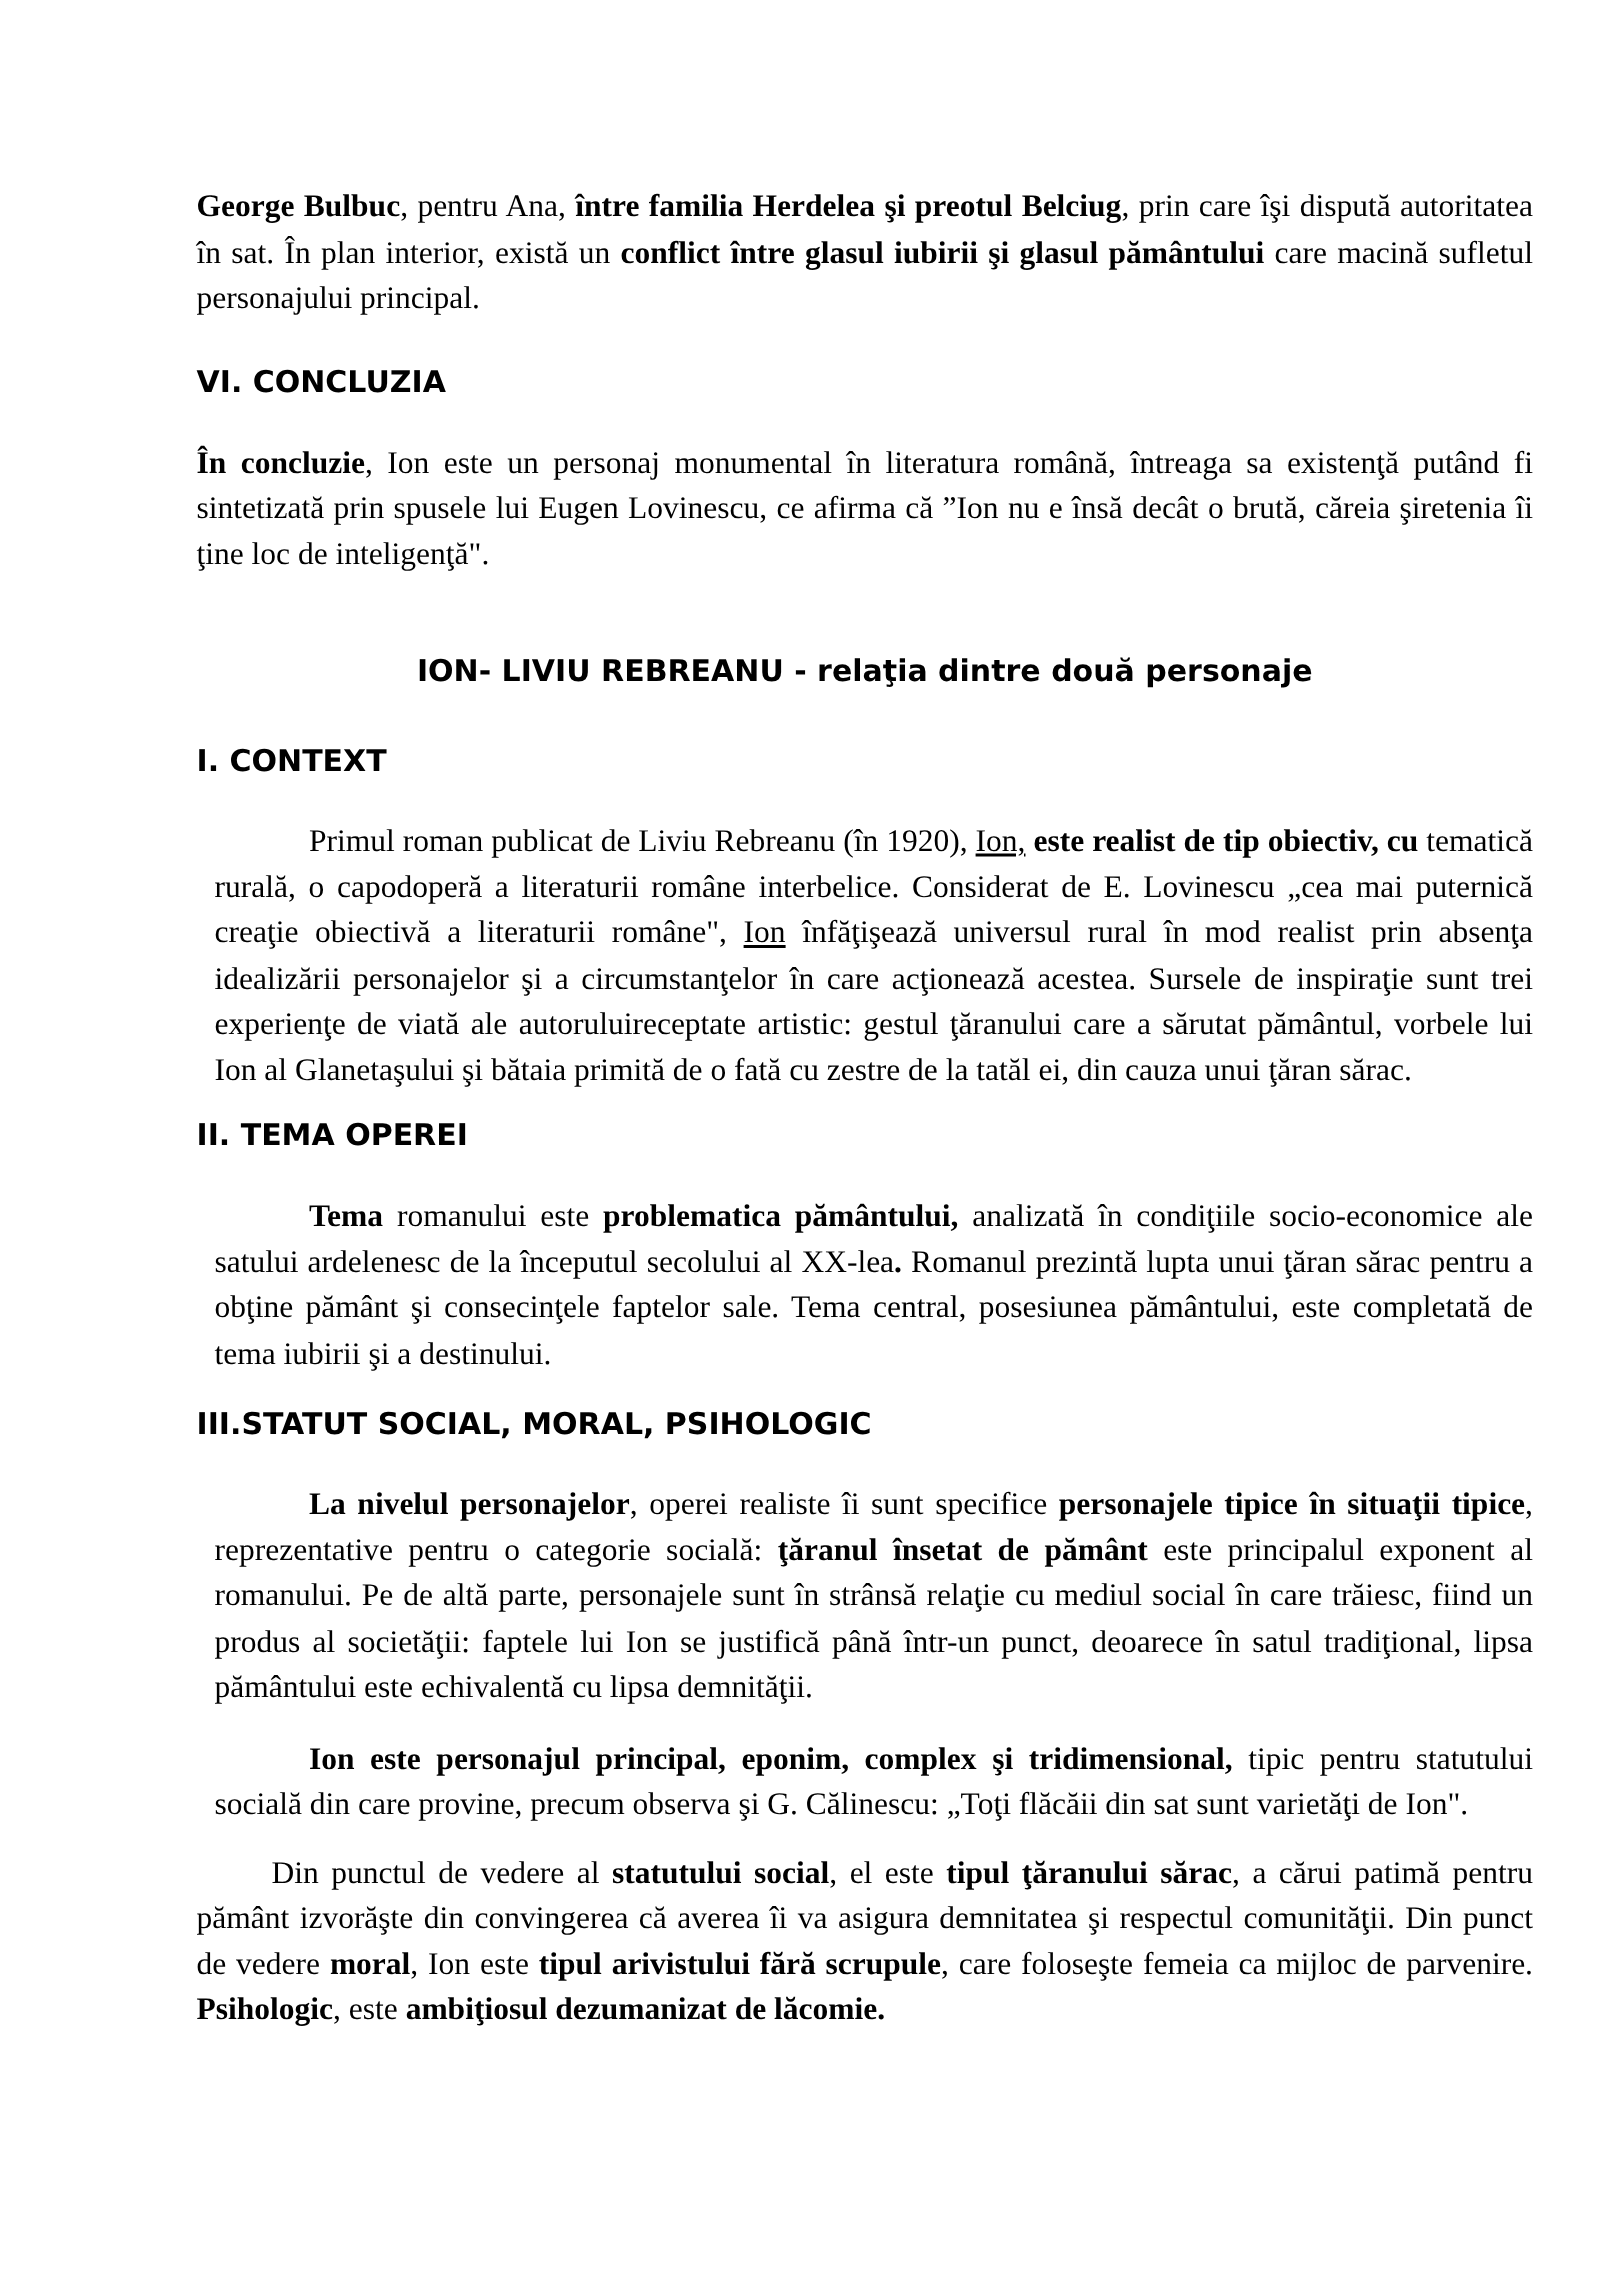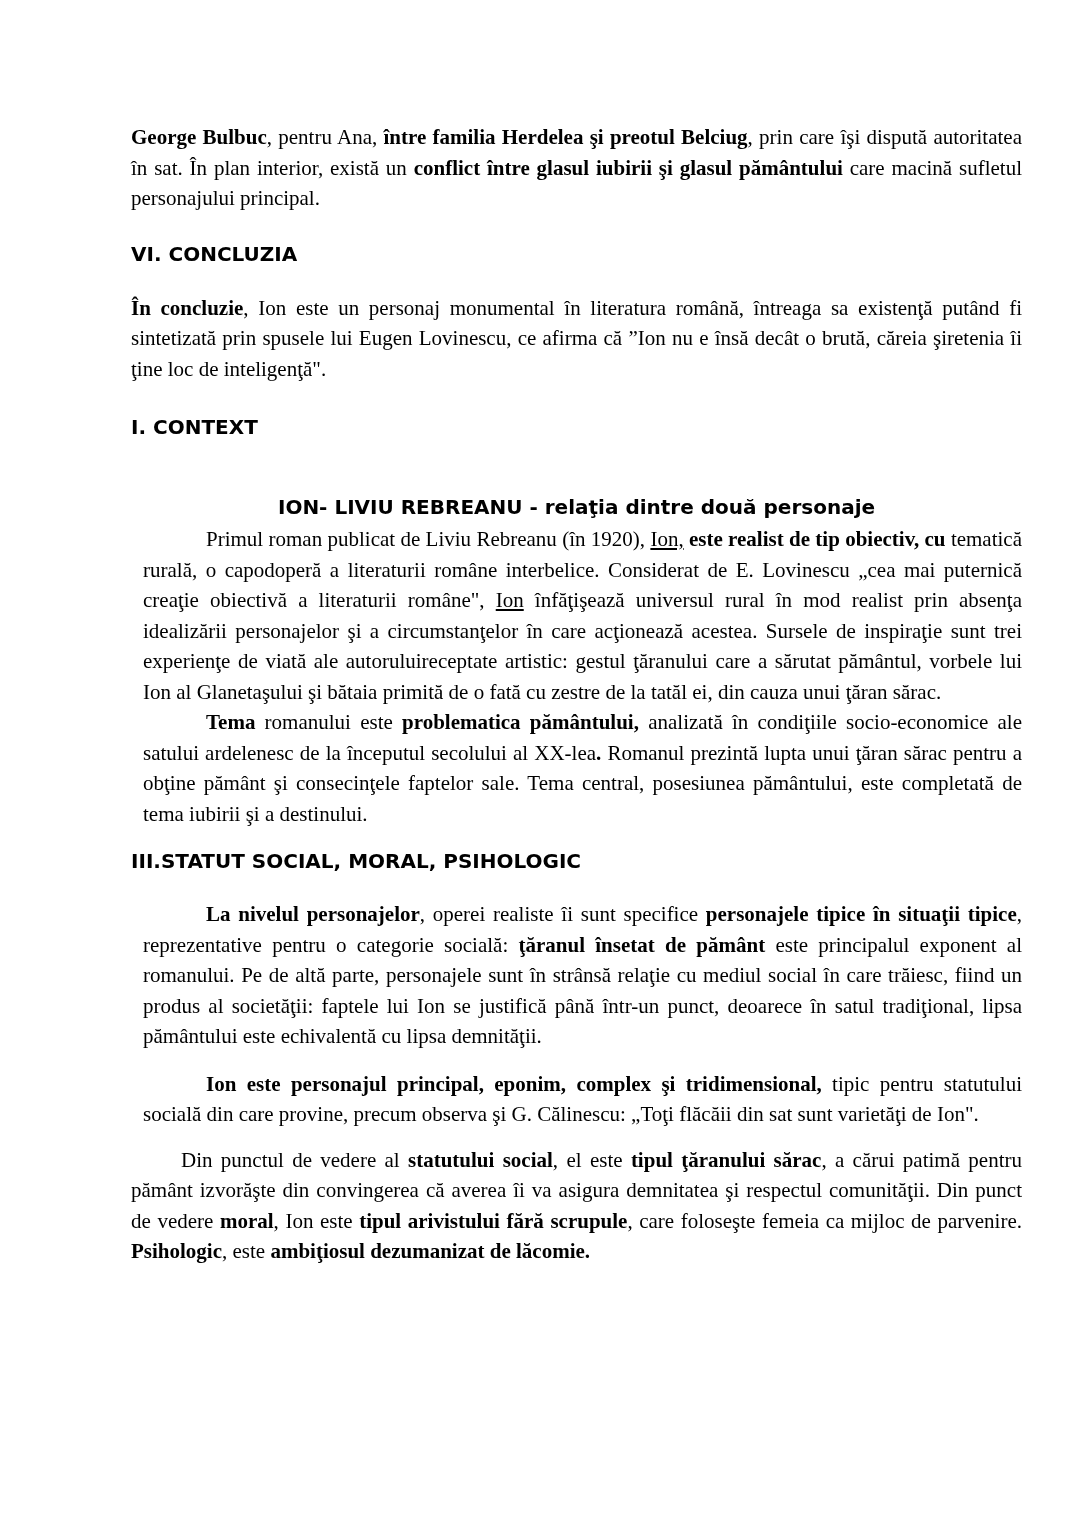--- a/index.html
+++ b/index.html
@@ -44,26 +44,27 @@
 <body>
 
 <div class="page">
 
   <p><span class="b">George Bulbuc</span><span>, pentru Ana, </span><span class="b">între familia Herdelea şi preotul Belciug</span><span>, prin care îşi dispută autoritatea în sat. În plan interior, există un </span><span class="b">conflict între glasul iubirii şi glasul pământului</span><span> care macină sufletul personajului principal.</span></p>
 
   <p class="h">VI. CONCLUZIA</p>
 
   <p><span class="b">În concluzie</span><span>, Ion este un personaj monumental în literatura română, întreaga sa existenţă putând fi sintetizată prin spusele lui Eugen Lovinescu, ce afirma că ”Ion nu e însă decât o brută, căreia şiretenia îi ţine loc de inteligenţă".</span></p>
 
+  <p class="h title">ION- LIVIU REBREANU - relaţia dintre două personaje</p>
+
   <p class="h h-context">I. CONTEXT</p>
-
-  <p class="h title">ION- LIVIU REBREANU - relaţia dintre două personaje</p>
 
   <p class="ind"><span>Primul roman publicat de Liviu Rebreanu (în 1920), </span><span class="u">Ion,</span><span> </span><span class="b">este realist de tip obiectiv, cu</span><span> tematică rurală, o capodoperă a literaturii române interbelice. Considerat de E. Lovinescu „cea mai puternică creaţie obiectivă a literaturii române", </span><span class="u">Ion</span><span> înfăţişează universul rural în mod realist prin absenţa idealizării personajelor şi a circumstanţelor în care acţionează acestea. Sursele de inspiraţie sunt trei experienţe de viată ale autoruluireceptate artistic: gestul ţăranului care a sărutat pământul, vorbele lui Ion al Glanetaşului şi bătaia primită de o fată cu zestre de la tatăl ei, din cauza unui ţăran sărac.</span></p>
 
+  <p class="h h-tema">II. TEMA OPEREI</p>
 
   <p class="ind"><span class="b">Tema</span><span> romanului este </span><span class="b">problematica pământului,</span><span> analizată în condiţiile socio-economice ale satului ardelenesc de la începutul secolului al XX-lea</span><span class="b">.</span><span> Romanul prezintă lupta unui ţăran sărac pentru a obţine pământ şi consecinţele faptelor sale. Tema central, posesiunea pământului, este completată de tema iubirii şi a destinului.</span></p>
 
   <p class="h h-statut">III.STATUT SOCIAL, MORAL, PSIHOLOGIC</p>
 
   <p class="ind"><span class="b">La nivelul personajelor</span><span>, operei realiste îi sunt specifice </span><span class="b">personajele tipice în situaţii tipice</span><span>, reprezentative pentru o categorie socială: </span><span class="b">ţăranul însetat de pământ</span><span> este principalul exponent al romanului. Pe de altă parte, personajele sunt în strânsă relaţie cu mediul social în care trăiesc, fiind un produs al societăţii: faptele lui Ion se justifică până într-un punct, deoarece în satul tradiţional, lipsa pământului este echivalentă cu lipsa demnităţii.</span></p>
 
   <p class="ind p-ion"><span class="b">Ion este personajul principal, eponim, complex şi tridimensional,</span><span> tipic pentru statutului socială din care provine, precum observa şi G. Călinescu: „Toţi flăcăii din sat sunt varietăţi de Ion".</span></p>
 
   <p class="ind-sm p-din"><span>Din punctul de vedere al </span><span class="b">statutului social</span><span>, el este </span><span class="b">tipul ţăranului sărac</span><span>, a cărui patimă pentru pământ izvorăşte din convingerea că averea îi va asigura demnitatea şi respectul comunităţii. Din punct de vedere </span><span class="b">moral</span><span>, Ion este </span><span class="b">tipul arivistului fără scrupule</span><span>, care foloseşte femeia ca mijloc de parvenire. </span><span class="b">Psihologic</span><span>, este </span><span class="b">ambiţiosul dezumanizat de lăcomie.</span></p>

